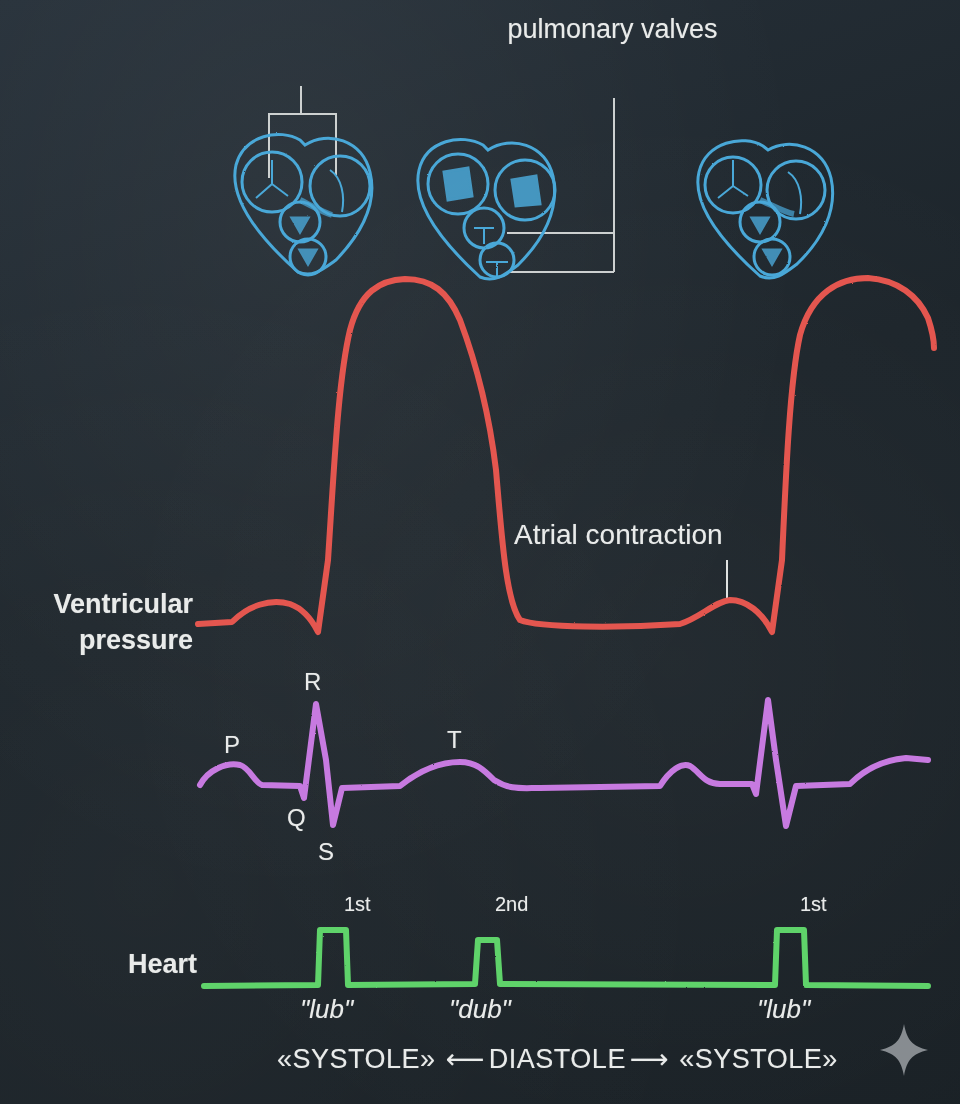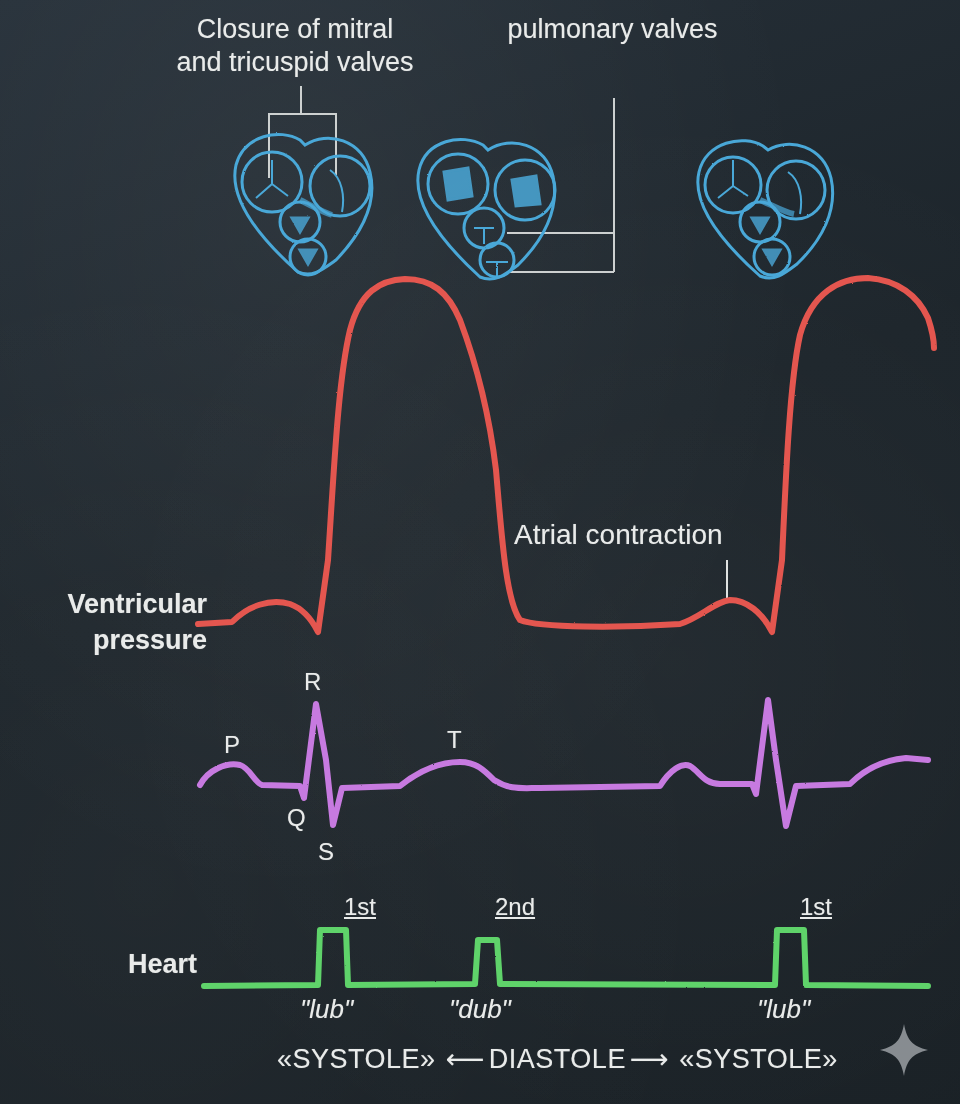--- a/index.html
+++ b/index.html
@@ -16,34 +16,30 @@
         radial-gradient(ellipse at 15% 80%, rgba(255,255,255,0.03), transparent 50%),
         linear-gradient(160deg, #27313a 0%, #1d252b 45%, #1a2126 100%);
     }
     .lbl {
       position: absolute; color: #e9ebea; white-space: nowrap;
       text-shadow: 0 0 1px rgba(255,255,255,0.35);
     }
     .top-label { font-size: 27px; line-height: 33px; text-align: center; }
     .side-label { font-size: 27px; font-weight: bold; line-height: 36px; text-align: right; }
     .ecg-letter { font-size: 24px; }
-    .sound-num { font-size: 24px; text-decoration: underline; }
+    .sound-num { font-size: 20px; }
     .sound-word { font-size: 26px; font-style: italic; }
     .phase { font-size: 27px; letter-spacing: 0.5px; }
     svg.layer { position: absolute; left: 0; top: 0; }
   </style>
 </head>
 <body>
 
 <div class="board">
 
-  <div class="lbl top-label" style="left:150px; top:13px; width:290px;">
-    <div>Closure of mitral</div>
-    <div>and tricuspid valves</div>
-  </div>
   <div class="lbl top-label" style="left:455px; top:13px; width:315px;">
     <div>pulmonary valves</div>
   </div>
 
   <svg class="layer" width="960" height="1104" viewBox="0 0 960 1104">
     <defs>
       <filter id="chalk" x="-5%" y="-5%" width="110%" height="110%">
         <feTurbulence type="fractalNoise" baseFrequency="0.9" numOctaves="2" result="n"></feTurbulence>
         <feDisplacementMap in="SourceGraphic" in2="n" scale="1.6"></feDisplacementMap>
       </filter>
@@ -115,21 +111,21 @@
          L756,794 L768,700 L776,760 L786,826 L796,786 L850,784
          C866,768 884,760 906,758 L928,760"></path>
 
     <path fill="none" stroke="#5fd36a" stroke-width="6" stroke-linecap="round" stroke-linejoin="round" filter="url(#chalk)" d="M204,986 L318,985 L320,930 L346,930 L348,985
          L475,984 L478,940 L497,940 L500,984
          L775,985 L777,930 L804,930 L806,985 L928,986"></path>
   </svg>
 
   <div class="lbl" style="left:514px; top:519px; font-size:28px;">Atrial contraction</div>
 
-  <div class="lbl side-label" style="left:18px; top:586px; width:189px;">
+  <div class="lbl side-label" style="left:4px; top:586px; width:189px;">
     <div>Ventricular</div>
     <div>pressure</div>
   </div>
   <div class="lbl side-label" style="left:8px; top:946px; width:189px;">
     <div>Heart</div>
   </div>
 
   <div class="lbl ecg-letter" style="left:224px; top:731px;">P</div>
   <div class="lbl ecg-letter" style="left:304px; top:668px;">R</div>
   <div class="lbl ecg-letter" style="left:287px; top:804px;">Q</div>

